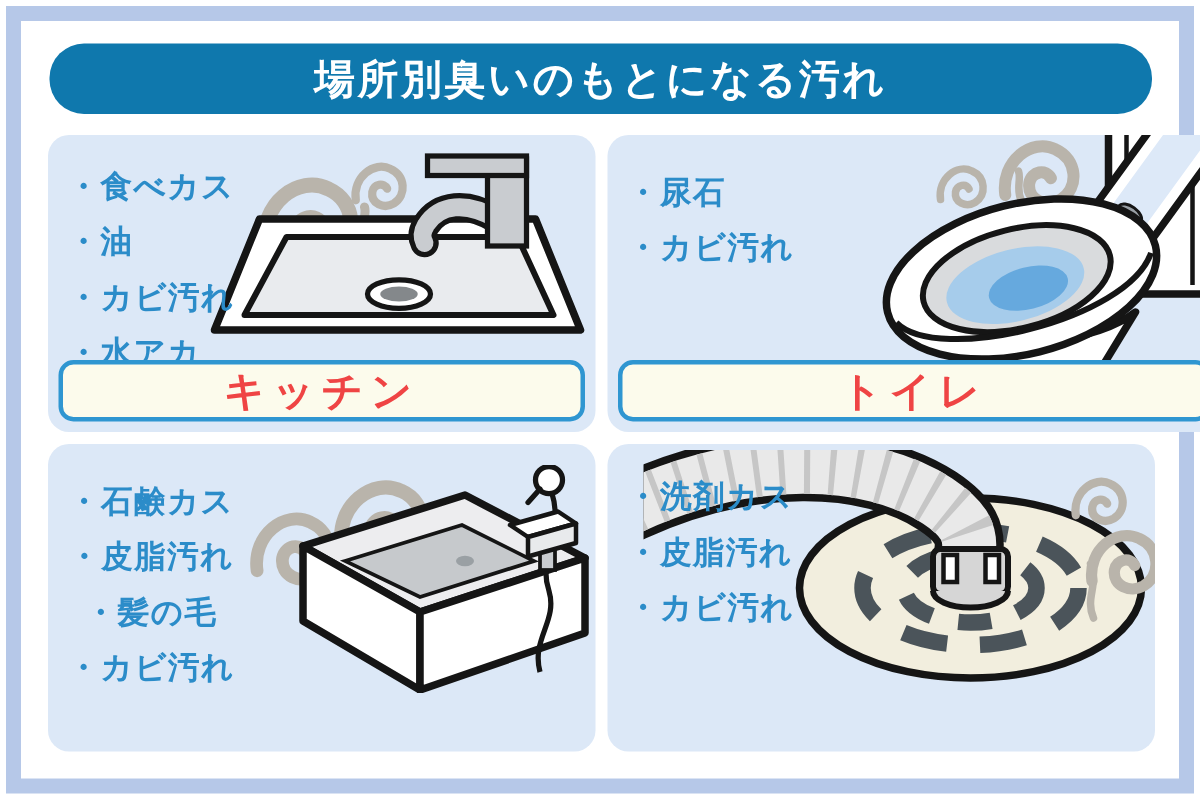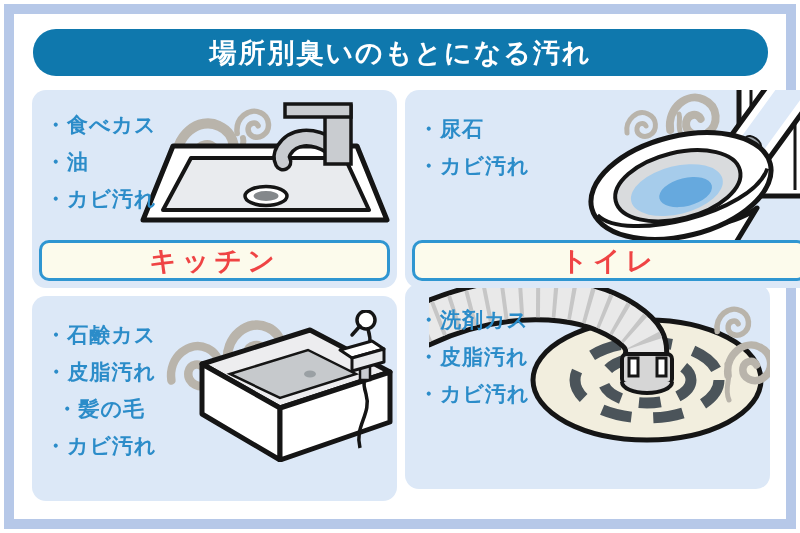--- a/index.html
+++ b/index.html
@@ -11,21 +11,21 @@
     background:#0f78ad;border-radius:23px;
     display:flex;align-items:center;justify-content:center;
     color:#ffffff;font-size:27px;font-weight:bold;letter-spacing:2px;
   }
   .panel{
     position:absolute;background:#dce8f7;border-radius:14px;overflow:hidden;
   }
   .panel.tl{left:32px;top:90px;width:365px;height:198px;}
   .panel.tr{left:405px;top:90px;width:409px;height:198px;}
   .panel.bl{left:32px;top:296px;width:365px;height:205px;text-align:center;}
-  .panel.br{left:405px;top:284px;width:365px;height:205px;}
+  .panel.br{left:405px;top:296px;width:365px;height:205px;}
   .bullets{
     position:absolute;left:13px;top:16px;z-index:3;
     color:#2b8cc9;font-size:21px;font-weight:bold;line-height:37px;
     letter-spacing:1px;white-space:nowrap;
   }
   .panel.tr .bullets{top:20px;}
   .panel.bl .bullets{top:20px;}
   .panel.br .bullets{top:17px;}
   .loc-label{
     position:absolute;left:7px;right:7px;bottom:7px;height:41px;z-index:4;
@@ -53,20 +53,21 @@
 <div class="poster">
   <div class="frame"></div>
 
   <div class="title-pill">場所別臭いのもとになる汚れ</div>
 
   <div class="panel tl">
     <div class="bullets">
         <div class="bullet-line">・食べカス</div>
         <div class="bullet-line">・油</div>
         <div class="bullet-line">・カビ汚れ</div>
+        <div class="bullet-line">・水アカ</div>
       </div>
     <svg class="illo sink" width="262" height="148" viewBox="0 0 262 148">
       <use href="#swirl" transform="translate(40,14)" stroke="#b9b4ab"></use>
       <use href="#swirl" transform="translate(102,6) scale(0.55)" stroke="#b9b4ab"></use>
       <path d="M118,112 C108,92 124,78 112,60 C106,50 112,44 110,38" fill="none" stroke="#b9b4ab" stroke-width="6" stroke-linecap="round"></path>
       <path d="M40,46 L224,46 L254,120 L10,120 Z" fill="#ffffff" stroke="#151515" stroke-width="5" stroke-linejoin="round"></path>
       <path d="M58,58 L212,58 L236,110 L30,110 Z" fill="#e9ebee" stroke="#151515" stroke-width="4" stroke-linejoin="round"></path>
       <ellipse cx="133" cy="96" rx="21" ry="9.5" fill="#ffffff" stroke="#151515" stroke-width="3.5"></ellipse>
       <ellipse cx="133" cy="96" rx="12.5" ry="5" fill="#84888b"></ellipse>
       <path d="M198,46 C178,34 160,36 151,50 C148,55 148,58 150,62" fill="none" stroke="#151515" stroke-width="19" stroke-linecap="round"></path>

